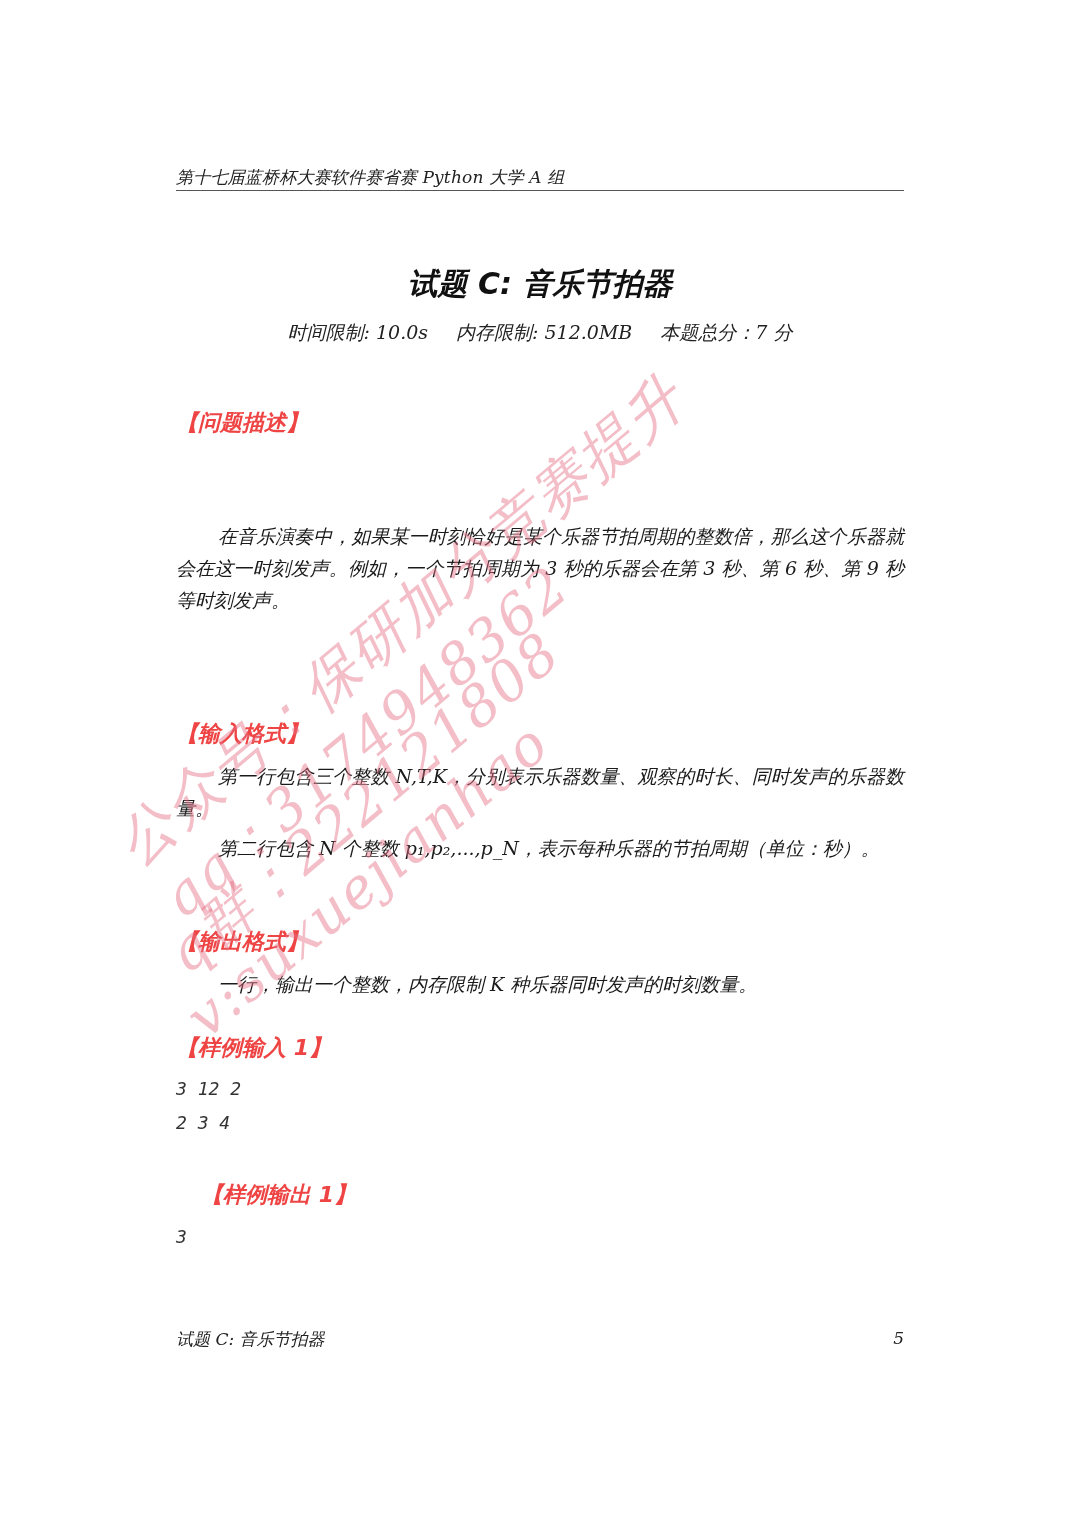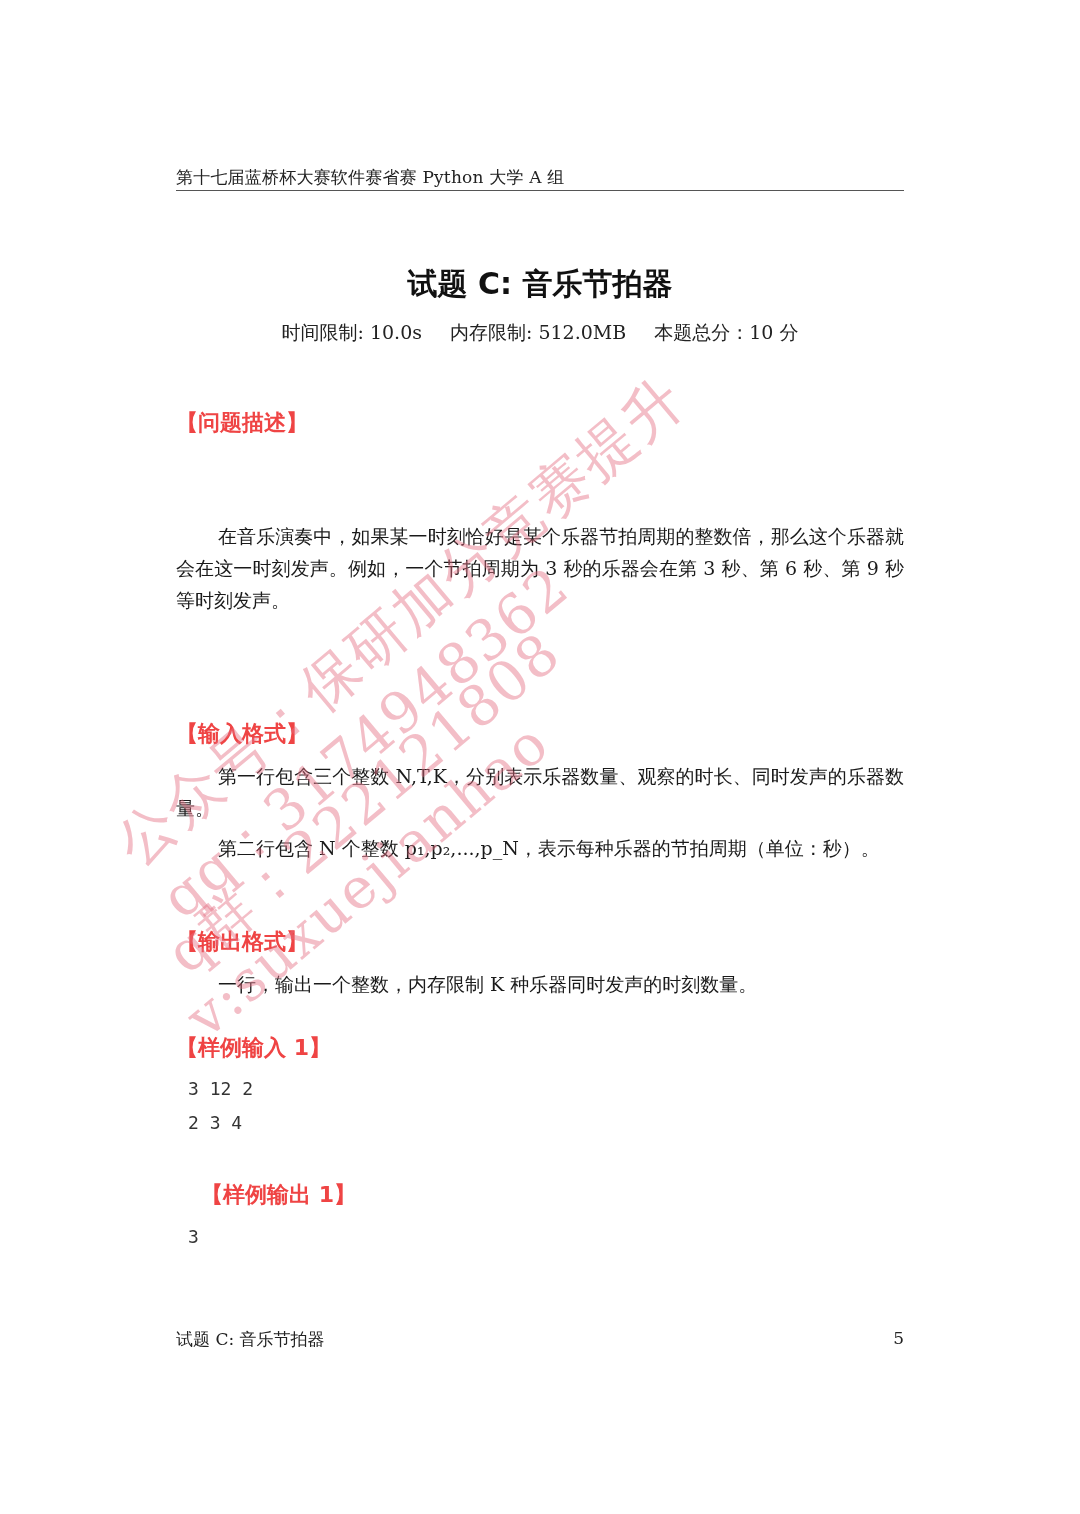--- a/index.html
+++ b/index.html
@@ -11,21 +11,21 @@
       width: 1080px;
       height: 1514px;
       position: relative;
       overflow: hidden;
       font-family: "DejaVu Serif", "Liberation Serif", serif;
       color: #1a1a1a;
     }
     .page {
       position: absolute;
       left: 0; top: 0;
-      width: 1080px; height: 1514px;
+      width: 1080px; height: 1514px; font-style: italic;
     }
     .running-header {
       position: absolute;
       left: 176px;
       top: 166px;
       width: 728px;
       font-size: 17px;
       color: #222;
       letter-spacing: 0.2px;
     }
@@ -77,21 +77,20 @@
     }
     .para .indent { display: inline-block; width: 42px; }
     .code {
       position: absolute;
       left: 176px;
       font-family: "DejaVu Sans Mono", "Liberation Mono", monospace;
       font-size: 18px;
       color: #333;
       white-space: pre;
       line-height: 34px;
-      margin-left: 12px;
     }
     .footer-left {
       position: absolute;
       left: 176px;
       top: 1328px;
       font-size: 17px;
       color: #222;
     }
     .footer-right {
       position: absolute;
@@ -123,21 +122,21 @@
 <body>
 
 <div class="page">
 
   <div class="running-header">第十七届蓝桥杯大赛软件赛省赛 Python 大学 A 组</div>
   <div class="header-rule"></div>
 
   <div class="problem-title">试题 C: 音乐节拍器</div>
 
   <div class="limits">
-    <span>时间限制: 10.0s</span><span class="gap"></span><span>内存限制: 512.0MB</span><span class="gap"></span><span>本题总分：10 分</span>
+    <span>时间限制: 10.0s</span><span class="gap"></span><span>内存限制: 512.0MB</span><span class="gap"></span><span>本题总分：7 分</span>
   </div>
 
   <div class="section-heading" style="top:408px;">【问题描述】</div>
 
   <div class="para" style="top:520px;">
     <span class="indent"></span><span>在音乐演奏中，如果某一时刻恰好是某个乐器节拍周期的整数倍，那么这个乐器就会在这一时刻发声。例如，一个节拍周期为 3 秒的乐器会在第 3 秒、第 6 秒、第 9 秒等时刻发声。</span>
   </div>
 
   <div class="section-heading" style="top:719px;">【输入格式】</div>
   <div class="para" style="top:760px;">

